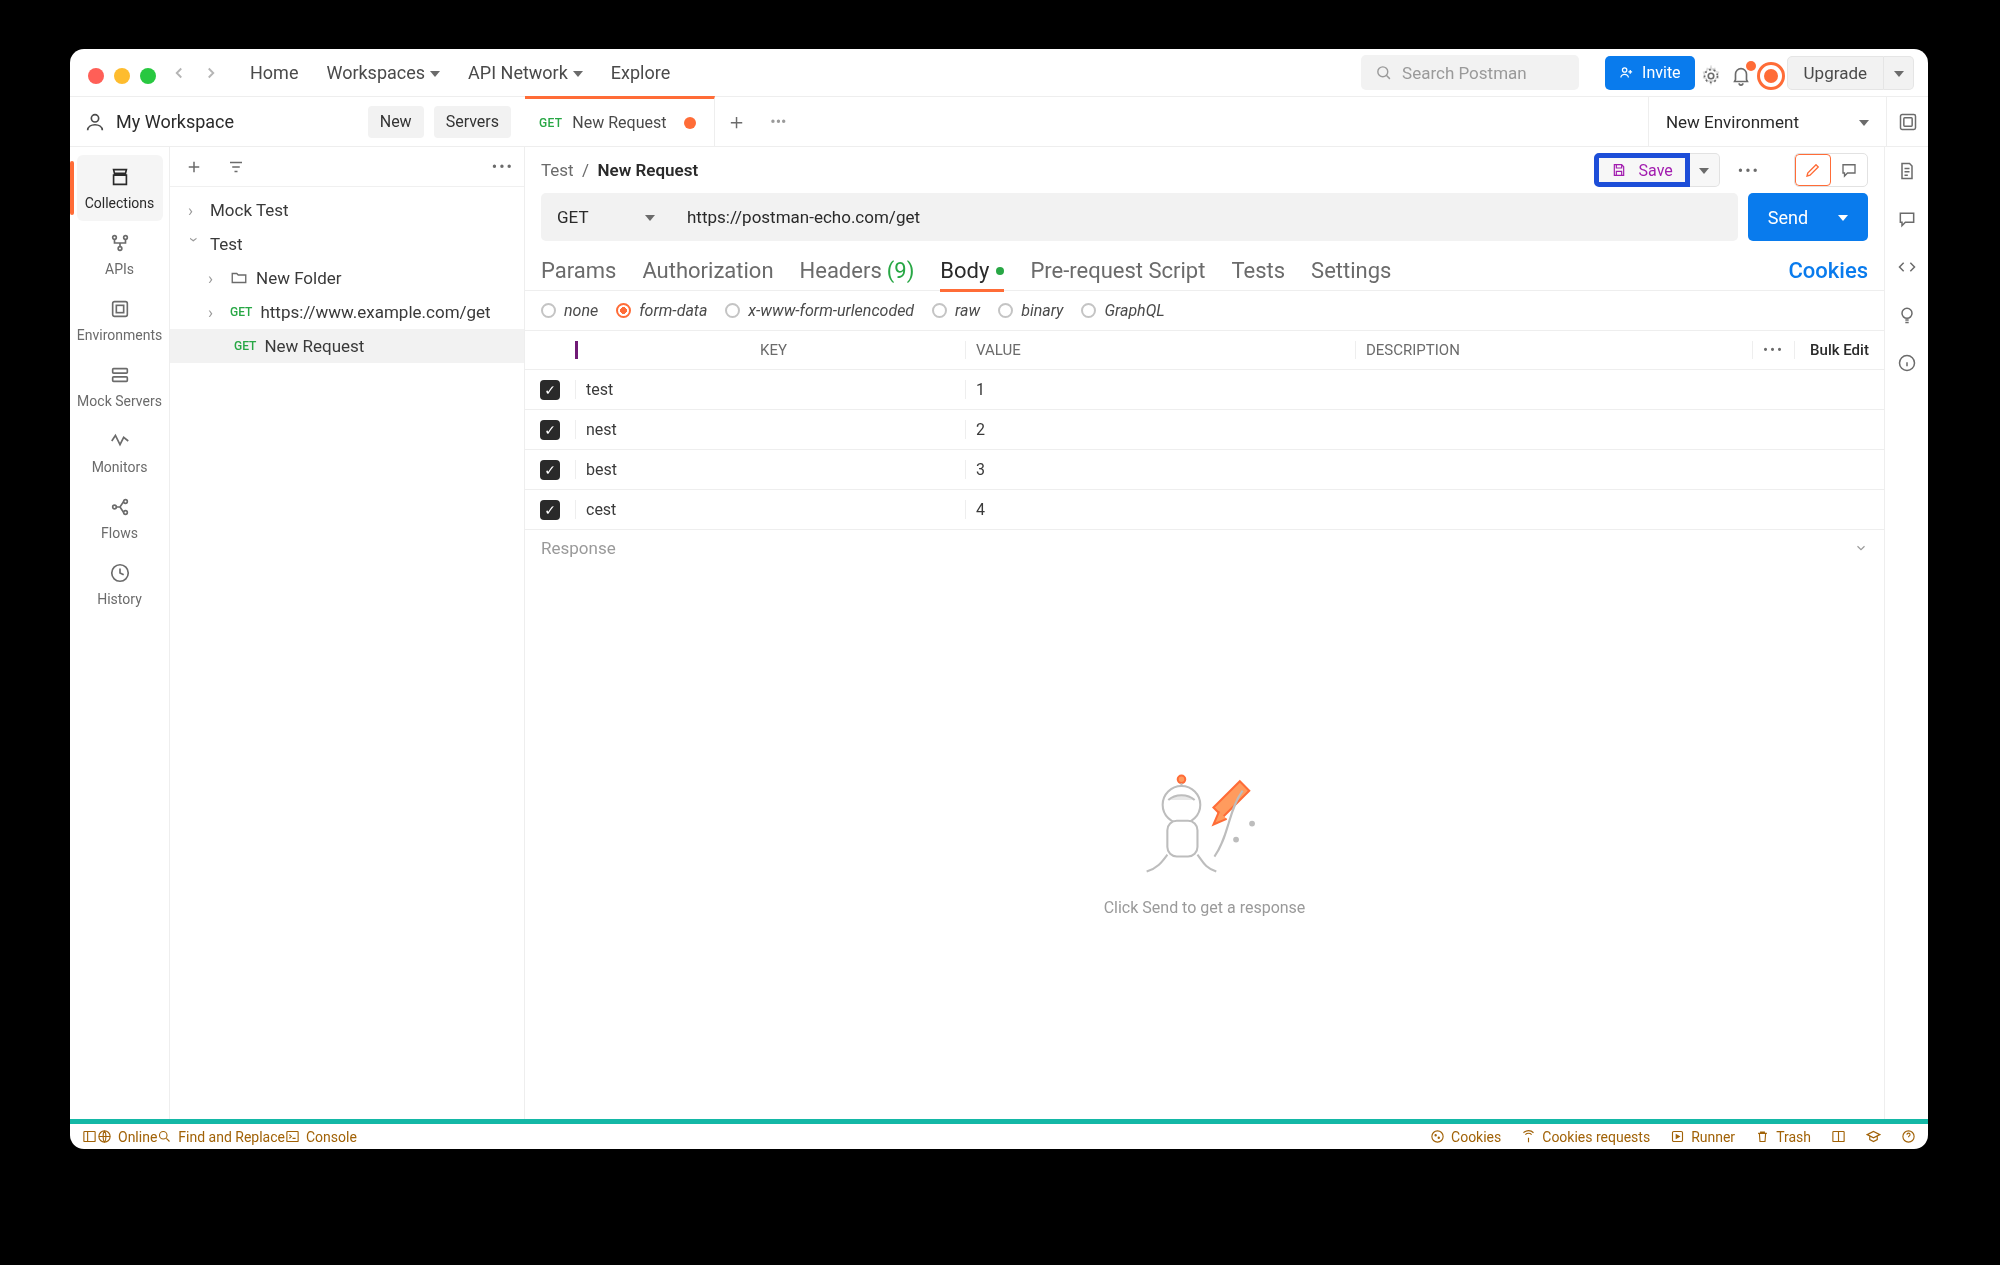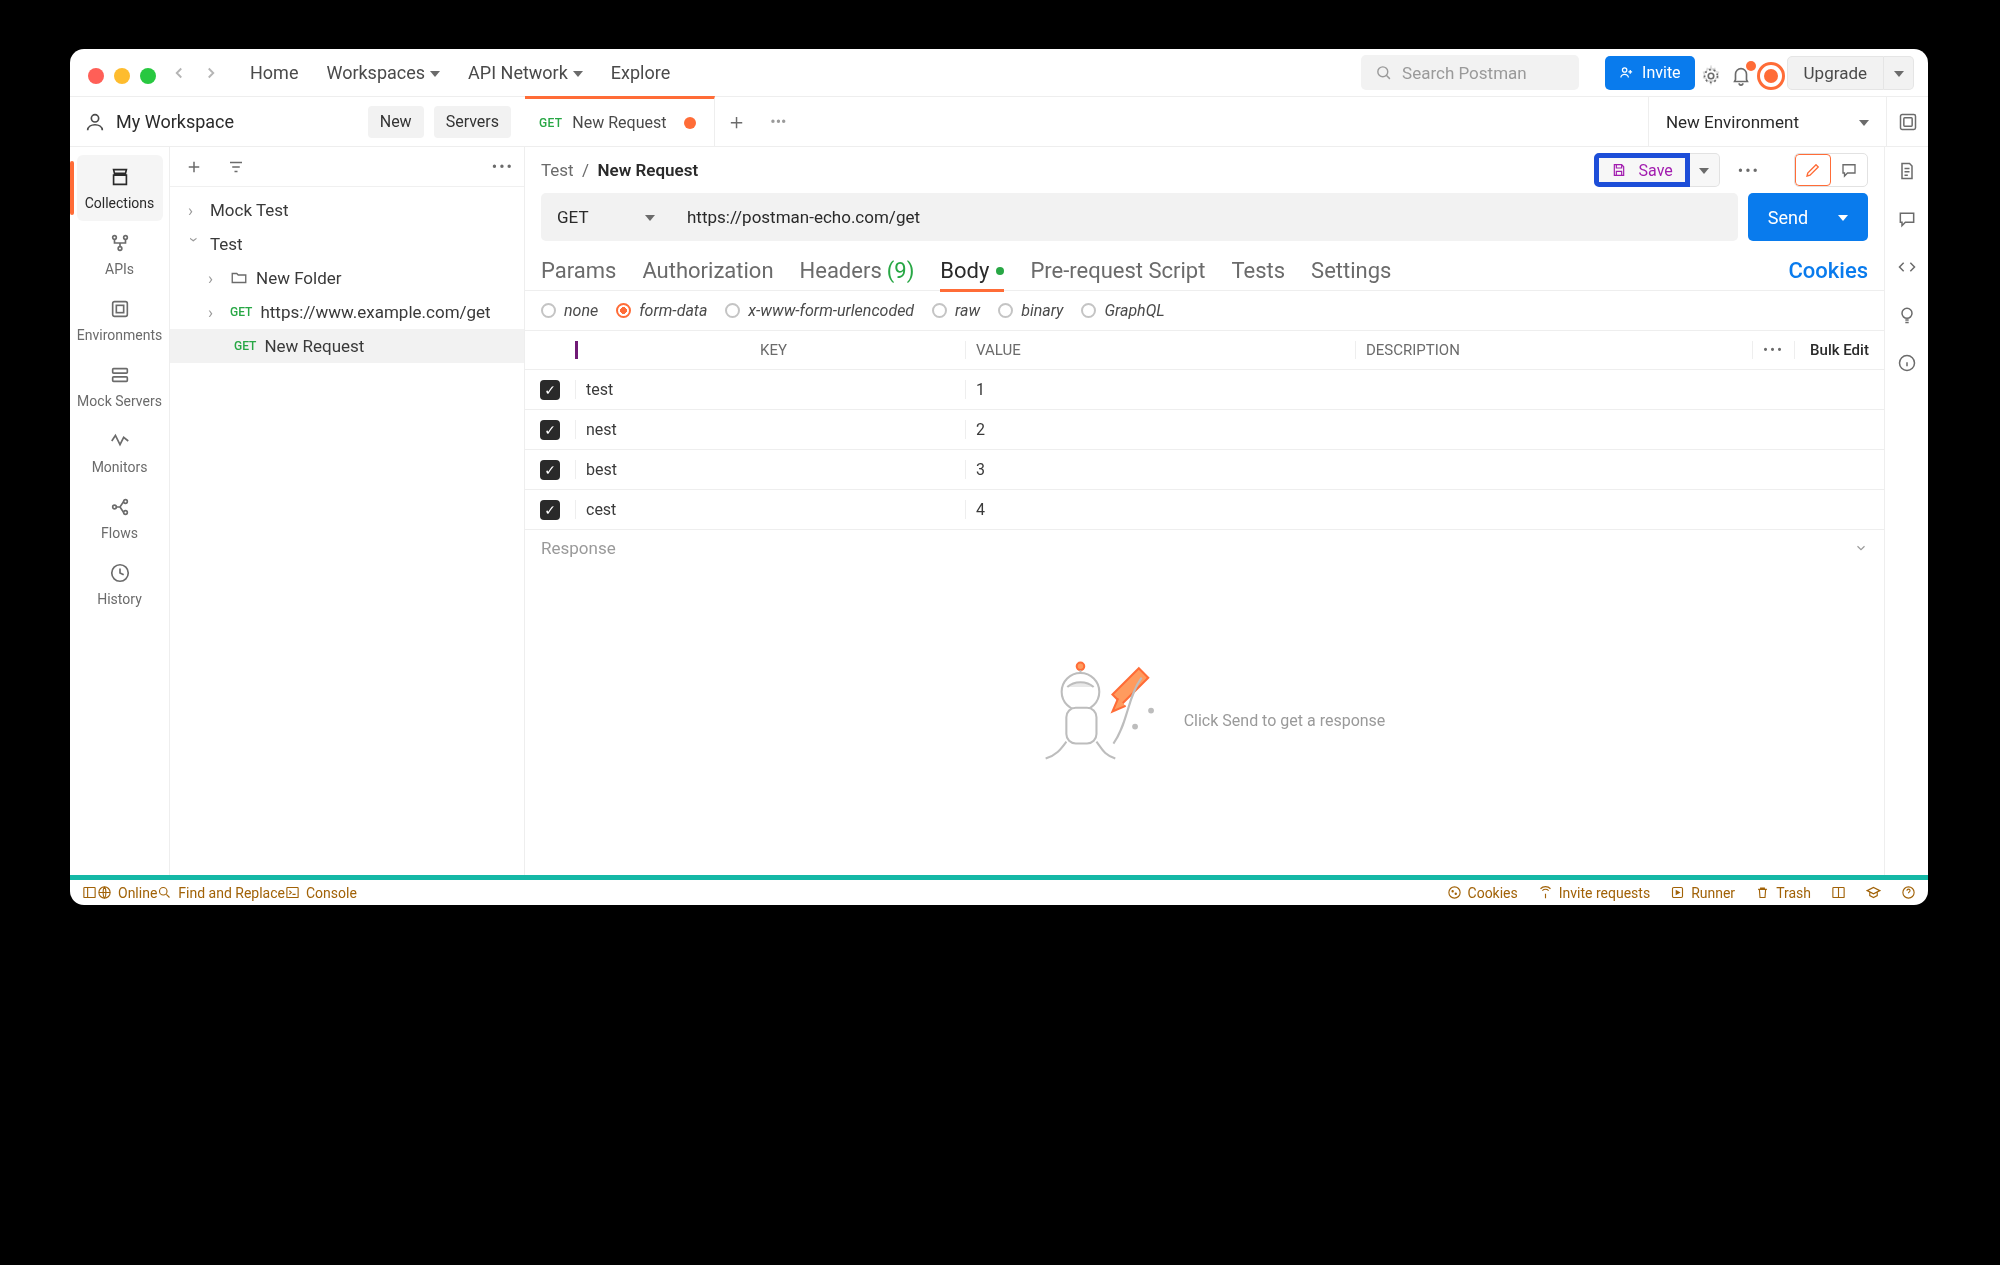--- a/index.html
+++ b/index.html
@@ -1,17 +1,17 @@
 <!DOCTYPE html>
 <html><head>
 <meta charset="utf-8">
 <style>
   * { box-sizing: border-box; margin: 0; padding: 0; font-family: -apple-system, BlinkMacSystemFont, "Segoe UI", Roboto, sans-serif; }
   body { background:#000; width:2000px; height:1265px; overflow:hidden; }
-  .frame { position:absolute; left:70px; top:49px; width:1858px; height:856px; background:#fff; border-radius:14px; box-shadow:0 14px 40px rgba(0,0,0,.5); display:flex; flex-direction:column;}
+  .frame { position:absolute; left:70px; top:49px; width:1858px; height:1100px; background:#fff; border-radius:14px; box-shadow:0 14px 40px rgba(0,0,0,.5); display:flex; flex-direction:column;}
   
   .traffic { position:absolute; left:18px; top:19px; display:flex; gap:10px;}
   .traffic span{ width:16px; height:16px; border-radius:50%; display:inline-block;}
   .tl-close{background:#ff5f57;}
   .tl-min{background:#febc2e;}
   .tl-max{background:#28c840;}
 
   
   .topbar { height:48px; border-bottom:1px solid #eee; display:flex; align-items:center; padding-left:100px; gap:12px; font-size:18px; color:#4a4a4a;}
   .nav-arrows{display:flex; gap:14px; color:#b5b5b5; margin-right:18px;}
@@ -114,21 +114,21 @@
   .kv-head .c-bulk{width:90px;border-left:1px solid #eee;text-align:center;color:#2a2a2a;font-weight:500;}
   .kv-row{display:flex;height:40px;align-items:center;border-top:1px solid #eee;font-size:16px;color:#3a3a3a;}
   .kv-row .c-chk{width:50px;display:flex;align-items:center;justify-content:center;}
   .kv-row .c-key{flex:0 0 390px;padding-left:10px;border-left:1px solid #eee;}
   .kv-row .c-val{flex:0 0 390px;padding-left:10px;border-left:1px solid #eee;}
   .kv-row .c-desc{flex:1;padding-left:10px;border-left:1px solid #eee;}
   .chk{width:20px;height:20px;background:#2a2a2a;border-radius:4px;display:flex;align-items:center;justify-content:center;color:#fff;font-size:14px;}
 
   
   .resp-head{height:36px;display:flex;align-items:center;padding:0 16px;color:#9a9a9a;font-size:17px;border-top:1px solid #eee;justify-content:space-between;}
-  .resp-body{flex:1;display:flex;flex-direction:row;align-items:center;justify-content:center;}
+  .resp-body{flex:1;display:flex;flex-direction:column;align-items:center;justify-content:center;}
   .resp-body .illus{width:160px;height:130px;}
   .resp-body .cap{color:#9a9a9a;font-size:16px;}
 
   
   .status{height:30px;border-top:5px solid #14b8a6;display:flex;align-items:center;font-size:14px;color:#a16207;padding:0 12px;}
   .status .right{margin-left:auto;display:flex;gap:20px;}
   .status-item{display:flex;align-items:center;gap:6px;}
 
   svg{display:block;}
 </style>
@@ -595,21 +595,21 @@
             <circle cx="12" cy="12" r="9"></circle>
             <circle cx="9" cy="10" r="1" fill="currentColor"></circle>
             <circle cx="14" cy="14" r="1" fill="currentColor"></circle>
           </svg>
           <span>Cookies</span>
         </span>
       <span class="status-item">
           <svg width="15" height="15" viewBox="0 0 24 24" fill="none" stroke="currentColor" stroke-width="1.8">
             <path d="M12 14v7M7 9a7 7 0 0110 0M4 6a11 11 0 0116 0"></path>
           </svg>
-          <span>Invite requests</span>
+          <span>Cookies requests</span>
         </span>
       <span class="status-item">
           <svg width="15" height="15" viewBox="0 0 24 24" fill="none" stroke="currentColor" stroke-width="1.8">
             <rect x="4" y="4" width="16" height="16" rx="2"></rect>
             <path d="M10 9l5 3-5 3z" fill="currentColor"></path>
           </svg>
           <span>Runner</span>
         </span>
       <span class="status-item">
           <svg width="15" height="15" viewBox="0 0 24 24" fill="none" stroke="currentColor" stroke-width="1.8">

